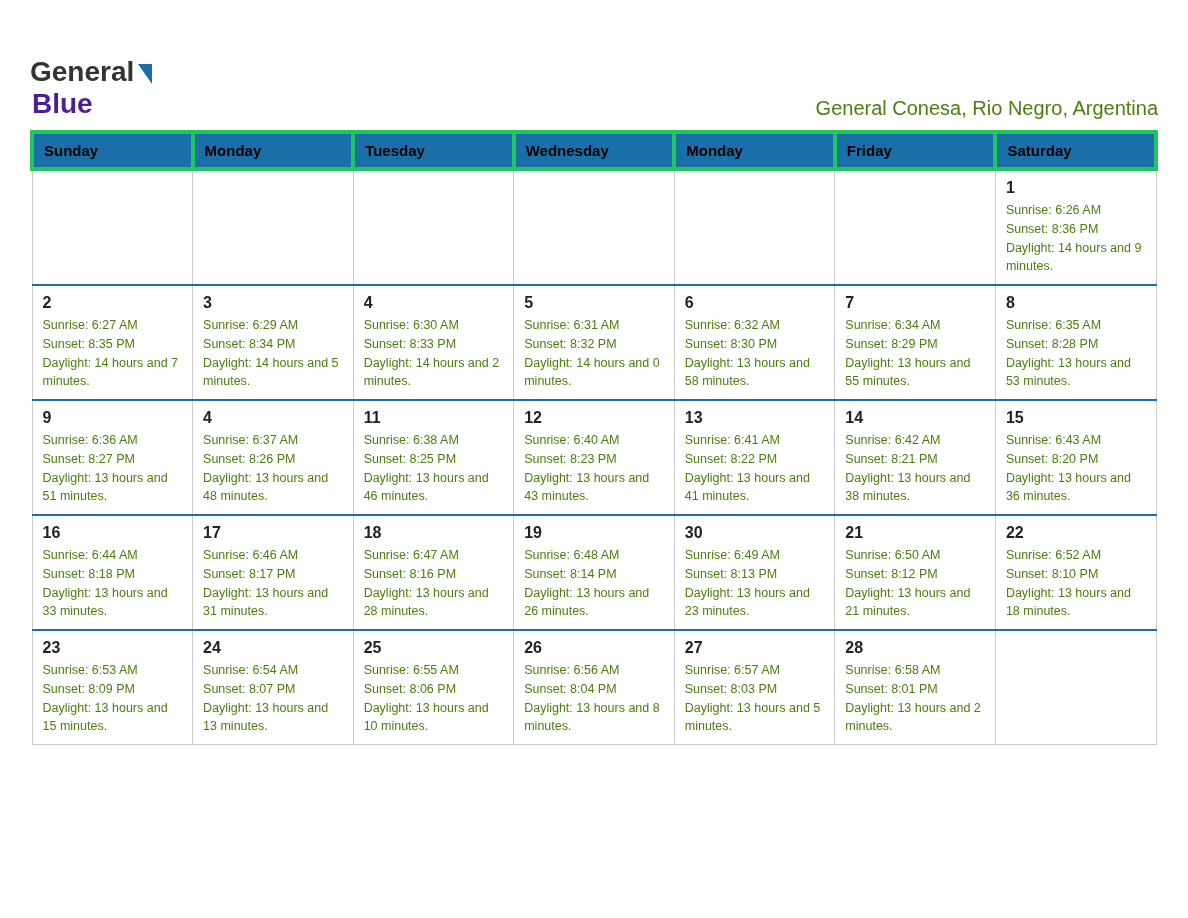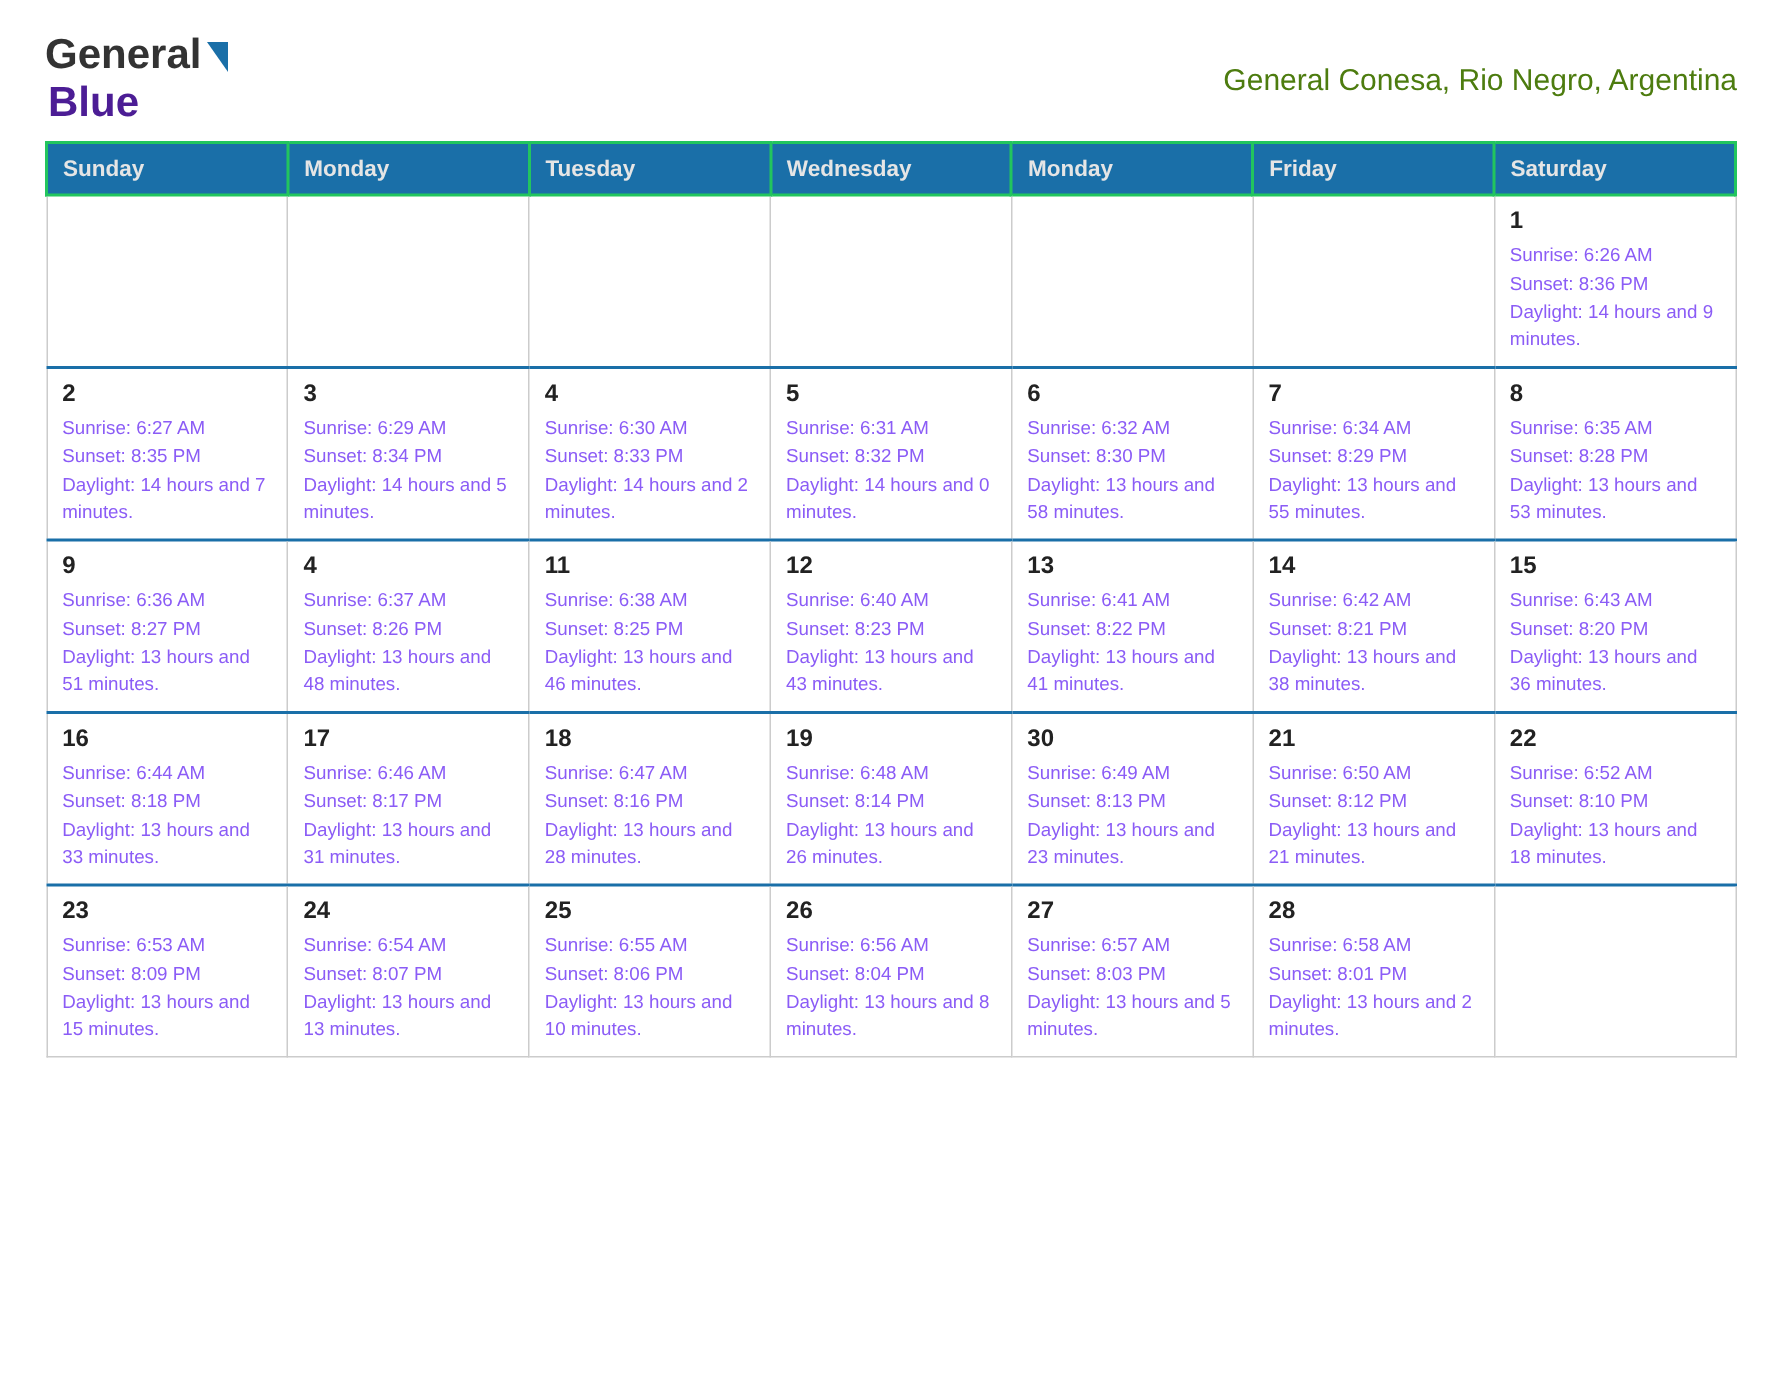--- a/index.html
+++ b/index.html
@@ -6,22 +6,23 @@
     body {
       font-family: Arial, sans-serif;
       background: #fff;
       padding: 20px 30px;
       width: 1188px;
       min-height: 918px;
     }
     .header {
       display: flex;
       justify-content: space-between;
-      align-items: center;
+      align-items: flex-end;
       margin-bottom: 10px;
+      margin-top: 36px;
     }
     .logo {
       display: flex;
       flex-direction: column;
       align-items: flex-start;
     }
     .logo-top {
       display: flex;
       align-items: center;
     }
@@ -61,26 +62,26 @@
     }
     .calendar {
       width: 100%;
       border-collapse: collapse;
       margin-top: 10px;
     }
     .calendar thead tr {
       background-color: #1a6fa8;
     }
     .calendar thead th {
-      color: #e5e5e5;
+      color: #000000;
       font-size: 15px;
       font-weight: bold;
       padding: 8px 10px;
       text-align: left;
-      border: 2px solid #22c55e;
+      border: 4px solid #22c55e;
     }
     .calendar tbody td {
       vertical-align: top;
       padding: 8px 10px;
       border: 1px solid #ccc;
       width: 14.28%;
       min-height: 110px;
       font-size: 12.5px;
       color: #333;
       background: #fff;
@@ -93,21 +94,21 @@
     }
     .day-number {
       font-size: 16px;
       font-weight: bold;
       margin-bottom: 4px;
       color: #222;
     }
     .day-info {
       font-size: 12.5px;
       line-height: 1.5;
-      color: #8b5cf6;
+      color: #4d7c0f;
     }
     .empty-cell {
       background: #f9f9f9;
     }
   </style>
 </head>
 <body>
 
 <div class="header">
   <div class="logo">

